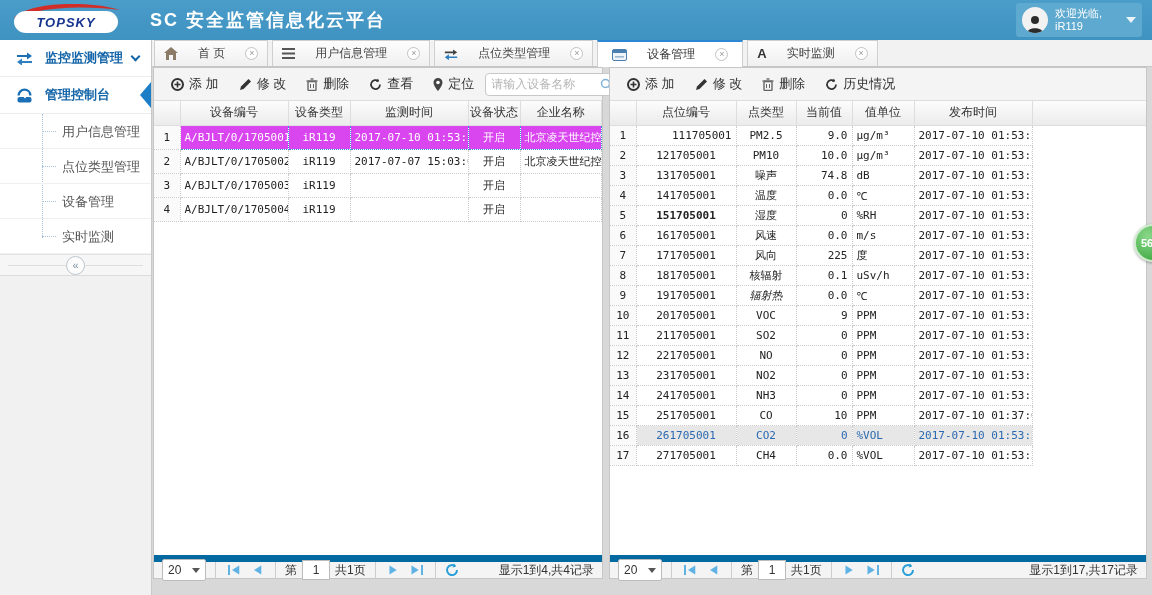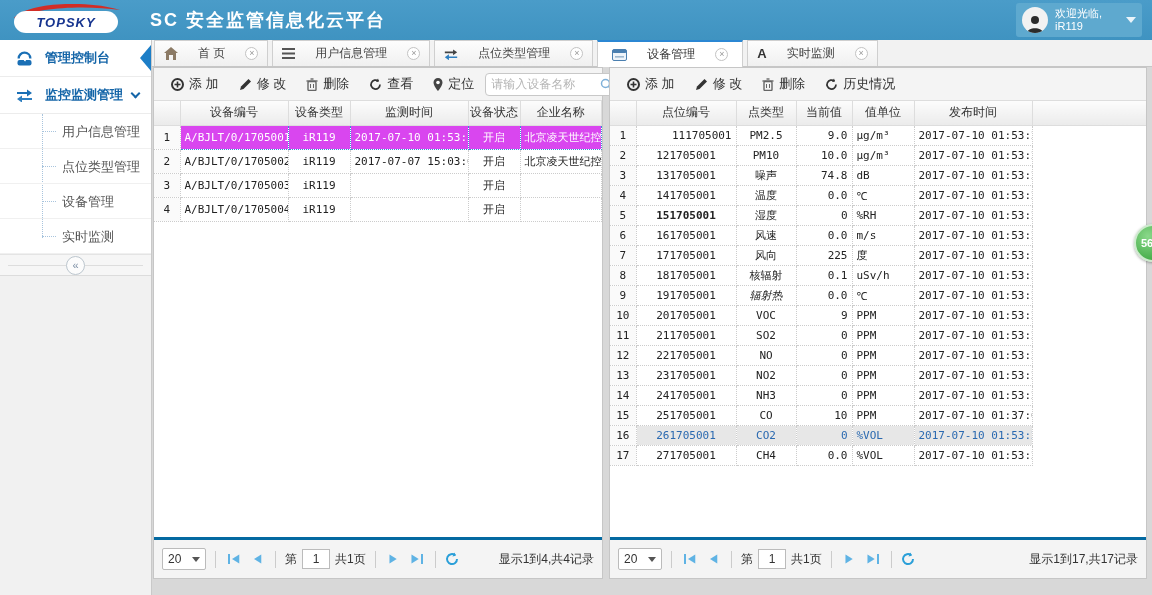--- a/index.html
+++ b/index.html
@@ -62,21 +62,21 @@
   table.grid th { height:24px; background:linear-gradient(#fcfcfc,#ebebeb); border-right:1px solid #ddd; border-bottom:1px solid #ddd; font-weight:normal; font-size:12px; color:#333; white-space:nowrap; overflow:hidden; }
   table.grid th.filler, table.grid td.filler { border-right:none; }
   table.grid td { border-right:1px dotted #ccc; border-bottom:1px dotted #ccc; font-size:11px; font-family:"DejaVu Sans Mono","Liberation Mono",monospace; white-space:nowrap; overflow:hidden; padding:0 4px; color:#222; }
   table.grid td.filler { border-bottom:none; }
   .grid-l td { height:24px; }
   .grid-r td { height:20px; }
   td.rownum { text-align:center; font-family:"Liberation Sans",sans-serif; font-size:11px; color:#444; background:#fafafa; }
   tr.selected td.cell { background:#d946ef; color:#fff; border-color:#3a8fd3; }
   tr.hl td.cell { background:#e7e7e7; color:#2a69b0; }
 
-  .pager { height:41px; background:#f4f4f4; border-top:3px solid #0369a1; display:flex; align-items:center; padding:0 8px; flex:none; gap:5px; }
+  .pager { height:23px; background:#f4f4f4; border-top:7px solid #0369a1; display:flex; align-items:center; padding:0 8px; flex:none; gap:5px; }
   .pg-size { width:44px; height:22px; border:1px solid #bbb; background:#fff; border-radius:2px; display:flex; align-items:center; padding:0 5px; cursor:pointer; }
   .pg-size .tri { margin-left:auto; width:0; height:0; border-left:4px solid transparent; border-right:4px solid transparent; border-top:5px solid #555; }
   .pg-sep { width:1px; height:17px; background:#ccc; margin:0 4px; }
   .pg-arrow { color:#5fb3e4; font-size:11px; cursor:pointer; display:inline-flex; align-items:center; padding:0 3px; }
   .pg-arrow .bar { width:2px; height:10px; background:#5fb3e4; }
   .pg-label { font-size:12px; color:#333; }
   .pg-input { width:28px; height:20px; border:1px solid #bbb; text-align:center; font-size:12px; font-family:"Liberation Sans",sans-serif; color:#333; }
   .pg-refresh { cursor:pointer; display:inline-flex; }
   .pg-summary { margin-left:auto; font-size:12px; color:#333; white-space:nowrap; }
 
@@ -110,35 +110,35 @@
       <div>iR119</div>
     </div>
     <div class="caret-down"></div>
   </div>
 </div>
 
 <div class="main">
 
   <div class="sidebar">
     <div class="side-section">
+      <svg width="17" height="14" viewBox="0 0 17 14">
+        <path d="M1 4 h10 v-2.6 L16 5 l-5 3.6 V6 H1 Z" fill="#1a6fb5"></path>
+        <path d="M16 10 H6 v-2.6 L1 11 l5 3.6 V12 h10 Z" fill="#2f7fc0"></path>
+      </svg>
+      <span class="lbl">监控监测管理</span>
+      <div class="chevron"></div>
+    </div>
+    <div class="side-section">
       <svg width="17" height="17" viewBox="0 0 17 17">
         <path d="M8.5 1.5 a7 7 0 0 1 7 7 h-2.3 a4.7 4.7 0 0 0 -9.4 0 H1.5 a7 7 0 0 1 7-7Z" fill="#1a6fb5"></path>
         <rect x="1.5" y="10" width="14" height="5.5" rx="2" fill="#1a6fb5"></rect>
         <line x1="8.5" y1="11" x2="12" y2="5" stroke="#fff" stroke-width="1.6"></line>
       </svg>
       <span class="lbl">管理控制台</span>
       <div class="active-arrow"></div>
-    </div>
-    <div class="side-section">
-      <svg width="17" height="14" viewBox="0 0 17 14">
-        <path d="M1 4 h10 v-2.6 L16 5 l-5 3.6 V6 H1 Z" fill="#1a6fb5"></path>
-        <path d="M16 10 H6 v-2.6 L1 11 l5 3.6 V12 h10 Z" fill="#2f7fc0"></path>
-      </svg>
-      <span class="lbl">监控监测管理</span>
-      <div class="chevron"></div>
     </div>
     <div class="submenu">
       <div class="submenu-item">用户信息管理</div>
       <div class="submenu-item">点位类型管理</div>
       <div class="submenu-item">设备管理</div>
       <div class="submenu-item">实时监测</div>
     </div>
     <div class="collapse-strip">
       <div class="collapse-btn">«</div>
     </div>

